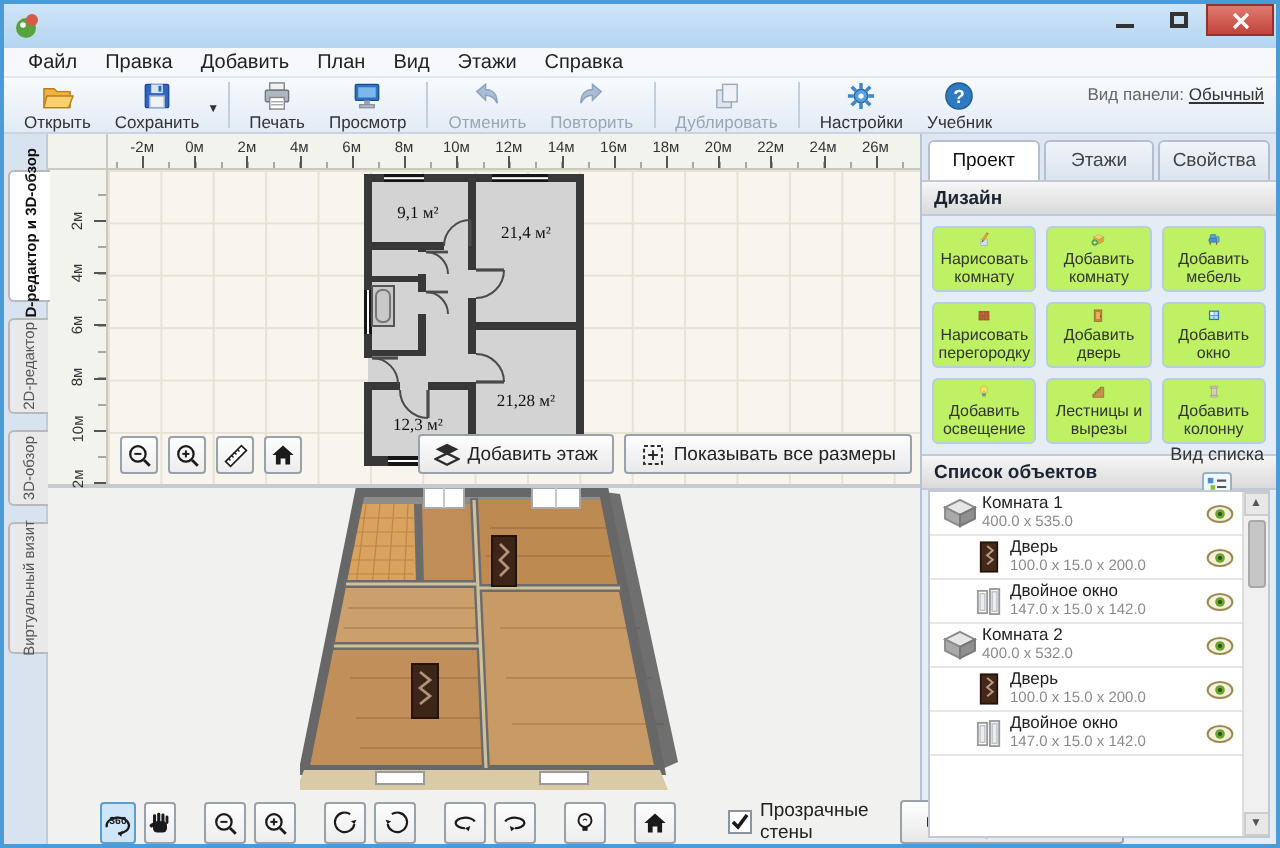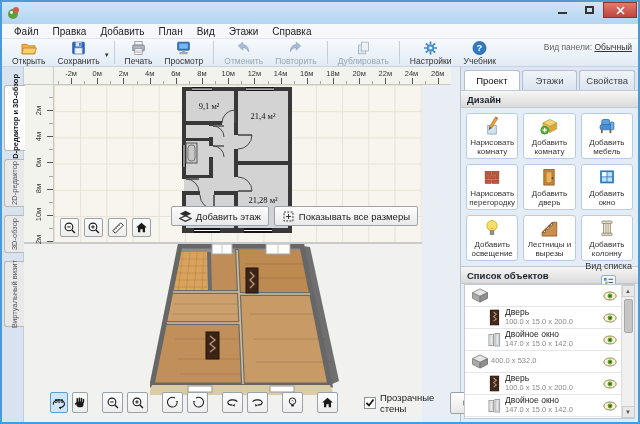--- a/index.html
+++ b/index.html
@@ -44,43 +44,43 @@
   .hruler .tick::after{content:"";position:absolute;left:50%;bottom:0;width:1px;height:6px;background:#555;}
   .editor-body{flex:1;display:flex;min-height:0;}
   .vruler{width:30px;flex:0 0 30px;background:#f3f3ee;border-right:1px solid #c9c9c0;display:flex;flex-direction:column;padding-top:12px;background-image:repeating-linear-gradient(#a8a89c 0 1px,transparent 1px 13.1px);background-size:4px 100%;background-position:right 0 top 12px;background-repeat:no-repeat;}
   .vruler .tick{height:26.2px;flex:0 0 26.2px;display:flex;align-items:center;justify-content:center;font-size:7.5px;color:#333;position:relative;}
   .vruler .tick span{transform:rotate(-90deg);display:block;}
   .vruler .tick::after{content:"";position:absolute;right:0;top:50%;height:1px;width:6px;background:#555;}
   .canvas2d{flex:1;position:relative;background:#f7f5ed;background-image:linear-gradient(#e6e3d5 1px,transparent 1px),linear-gradient(90deg,#e6e3d5 1px,transparent 1px);background-size:26.2px 26.2px;overflow:hidden;}
   .plan-wrap{position:absolute;left:128px;top:2px;}
   .mini-tools{position:absolute;left:6px;bottom:5px;display:flex;gap:5px;}
   .mini-btn{width:19px;height:19px;background:linear-gradient(#fdfdfd,#ededed);border:1px solid #99a1ab;border-radius:2px;display:flex;align-items:center;justify-content:center;}
-  .plan-actions{position:absolute;right:4px;bottom:16px;display:flex;gap:5px;}
+  .plan-actions{position:absolute;right:4px;bottom:5px;display:flex;gap:5px;}
   .bar-btn{height:20px;background:linear-gradient(#fdfdfd,#e9e9e9);border:1px solid #99a1ab;border-radius:2px;display:flex;align-items:center;gap:4px;padding:0 7px;font-size:9.5px;color:#222;white-space:nowrap;}
   
   .view3d{flex:1;position:relative;background:#f1f1ef;min-height:0;}
   .svg3d{position:absolute;left:126px;top:0px;}
-  .toolbar3d{position:absolute;left:0;right:0;bottom:0;height:30px;display:flex;align-items:flex-start;padding-left:26px;}
+  .toolbar3d{position:absolute;left:0;right:0;bottom:0;height:30px;display:flex;align-items:flex-end;padding-left:26px;}
   .ibtn{width:21px;height:21px;background:linear-gradient(#fdfdfd,#ededed);border:1px solid #99a1ab;border-radius:2px;display:flex;align-items:center;justify-content:center;margin-right:4px;}
   .ibtn.active{background:#cfe6f8;border-color:#5a9fd4;}
   .grp{margin-left:10px;display:flex;}
   .chk-wrap{display:flex;align-items:center;gap:4px;margin-left:22px;}
   .chkbox{width:12px;height:12px;background:#fff;border:1px solid #8a939e;display:flex;align-items:center;justify-content:center;}
   .chk-label{font-size:9.5px;color:#222;}
   .vv-btn{margin-left:16px;height:22px;background:linear-gradient(#fefefe,#e8e8e8);border:1px solid #99a1ab;border-radius:2px;display:flex;align-items:center;gap:5px;padding:0 12px;font-size:9.5px;font-weight:bold;color:#222;}
   
-  .rpanel{width:178px;flex:0 0 178px;background:#e4ecf6;border-left:1px solid #b6c3d3;display:flex;flex-direction:column;min-height:0;margin-left:38px;}
+  .rpanel{width:178px;flex:0 0 178px;background:#e4ecf6;border-left:1px solid #b6c3d3;display:flex;flex-direction:column;min-height:0;}
   .rtabs{height:23px;flex:0 0 23px;display:flex;gap:2px;padding:3px 3px 0;background:#dde6f2;}
   .rtab{flex:1;border:1px solid #b3bfce;border-bottom:none;border-radius:3px 3px 0 0;background:linear-gradient(#f0f4f9,#dbe4ef);font-size:9.5px;color:#444;display:flex;align-items:center;justify-content:center;}
   .rtab.active{background:#fff;color:#111;}
   .sec-header{height:18px;flex:0 0 18px;background:linear-gradient(#f6f6f6,#dadada);border:1px solid #c2c9d2;border-left:none;border-right:none;display:flex;align-items:center;justify-content:space-between;padding:0 6px;font-size:9.5px;font-weight:bold;color:#1a2430;}
   .lv{display:flex;align-items:center;gap:4px;font-weight:normal;color:#333;font-size:9px;flex-direction:column;}
   .lv-btn{width:15px;height:15px;border:1px solid #9ab0c6;background:#f2f7fc;border-radius:2px;display:flex;align-items:center;justify-content:center;}
   .design-grid{display:grid;grid-template-columns:repeat(3,1fr);gap:5px;padding:5px;flex:0 0 auto;}
-  .design-btn{height:46px;background:#ffffff;border:1px solid #b6cde6;border-radius:3px;display:flex;flex-direction:column;align-items:center;justify-content:center;gap:1px;padding:2px 1px;}
+  .design-btn{height:33px;background:#bef264;border:1px solid #b6cde6;border-radius:3px;display:flex;flex-direction:column;align-items:center;justify-content:center;gap:1px;padding:2px 1px;}
   .design-btn .dlabel{font-size:8px;color:#333;text-align:center;line-height:1.15;}
   .objects-box{flex:1;margin:0 3px 3px;background:#fff;border:1px solid #c2c9d2;position:relative;overflow:hidden;min-height:0;}
   .obj-rows{position:absolute;inset:0 13px 0 0;}
   .obj-row{display:flex;align-items:center;height:22px;border-bottom:1px solid #e6e6e6;padding-left:4px;}
   .obj-row[data-type="door"],.obj-row[data-type="window"]{padding-left:18px;}
   .obj-icon{width:22px;flex:0 0 22px;display:flex;align-items:center;justify-content:center;}
   .obj-text{flex:1;display:flex;flex-direction:column;justify-content:center;line-height:1.15;min-width:0;}
   .obj-name{font-size:8.5px;color:#222;white-space:nowrap;}
   .obj-size{font-size:7.5px;color:#8a8a8a;white-space:nowrap;}
   .eye-btn{margin-left:auto;margin-right:4px;display:flex;}
@@ -649,20 +649,24 @@
 
             <div class="obj-row" data-type="room">
               <span class="obj-icon">
                 <svg width="20" height="15" viewBox="0 0 20 16">
                   <polygon points="2,5 10,1 18,5 10,9" fill="#e6e6e6" stroke="#8a8a8a"></polygon>
                   <polygon points="2,5 2,11 10,15 10,9" fill="#aaaaaa" stroke="#8a8a8a"></polygon>
                   <polygon points="18,5 18,11 10,15 10,9" fill="#8f8f8f" stroke="#787878"></polygon>
                 </svg>
               </span>
 
+              <span class="obj-text">
+                <span class="obj-name">Комната 1</span>
+                <span class="obj-size">400.0 x 535.0</span>
+              </span>
               <span class="eye-btn">
                 <svg width="14" height="10" viewBox="0 0 14 10">
                   <ellipse cx="7" cy="5" rx="6.2" ry="4" fill="#f6f0da" stroke="#9a8a50"></ellipse>
                   <circle cx="7" cy="5" r="2.4" fill="#6aa332"></circle>
                   <circle cx="7" cy="5" r="1" fill="#2c501a"></circle>
                 </svg>
               </span>
             </div>
 
             <div class="obj-row" data-type="door">
@@ -713,20 +717,21 @@
             <div class="obj-row" data-type="room">
               <span class="obj-icon">
                 <svg width="20" height="15" viewBox="0 0 20 16">
                   <polygon points="2,5 10,1 18,5 10,9" fill="#e6e6e6" stroke="#8a8a8a"></polygon>
                   <polygon points="2,5 2,11 10,15 10,9" fill="#aaaaaa" stroke="#8a8a8a"></polygon>
                   <polygon points="18,5 18,11 10,15 10,9" fill="#8f8f8f" stroke="#787878"></polygon>
                 </svg>
               </span>
 
               <span class="obj-text">
+                <span class="obj-name">Комната 2</span>
                 <span class="obj-size">400.0 x 532.0</span>
               </span>
               <span class="eye-btn">
                 <svg width="14" height="10" viewBox="0 0 14 10">
                   <ellipse cx="7" cy="5" rx="6.2" ry="4" fill="#f6f0da" stroke="#9a8a50"></ellipse>
                   <circle cx="7" cy="5" r="2.4" fill="#6aa332"></circle>
                   <circle cx="7" cy="5" r="1" fill="#2c501a"></circle>
                 </svg>
               </span>
             </div>

